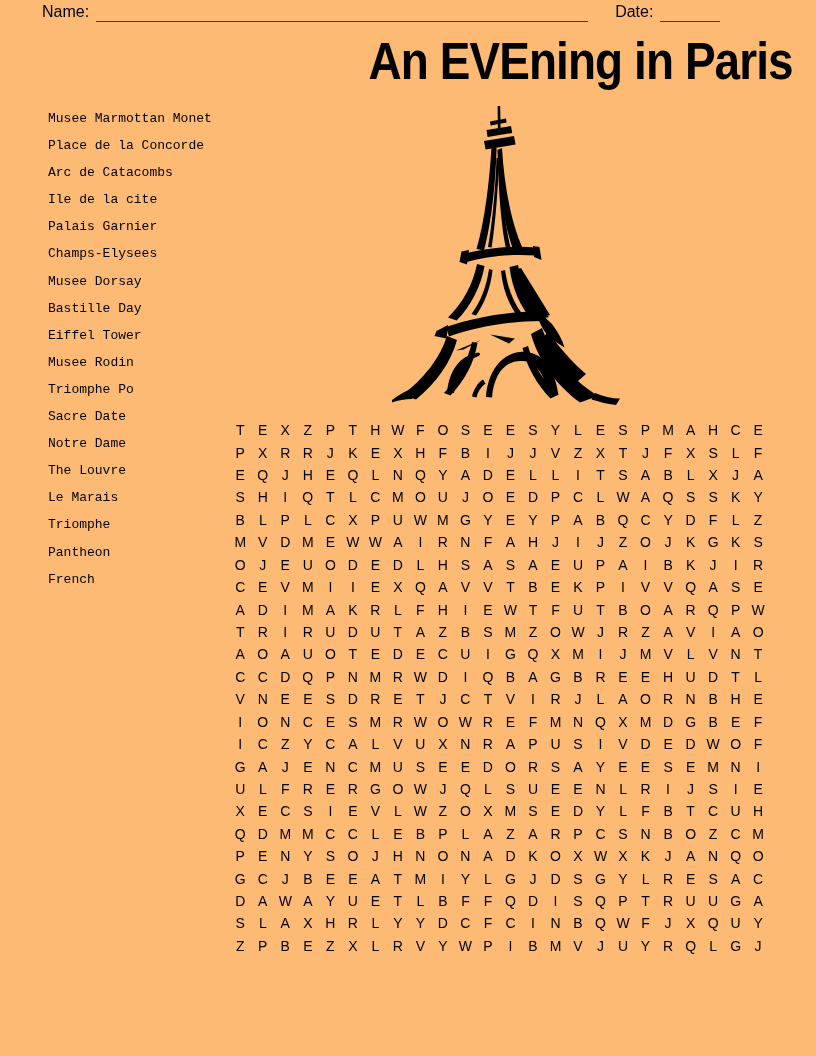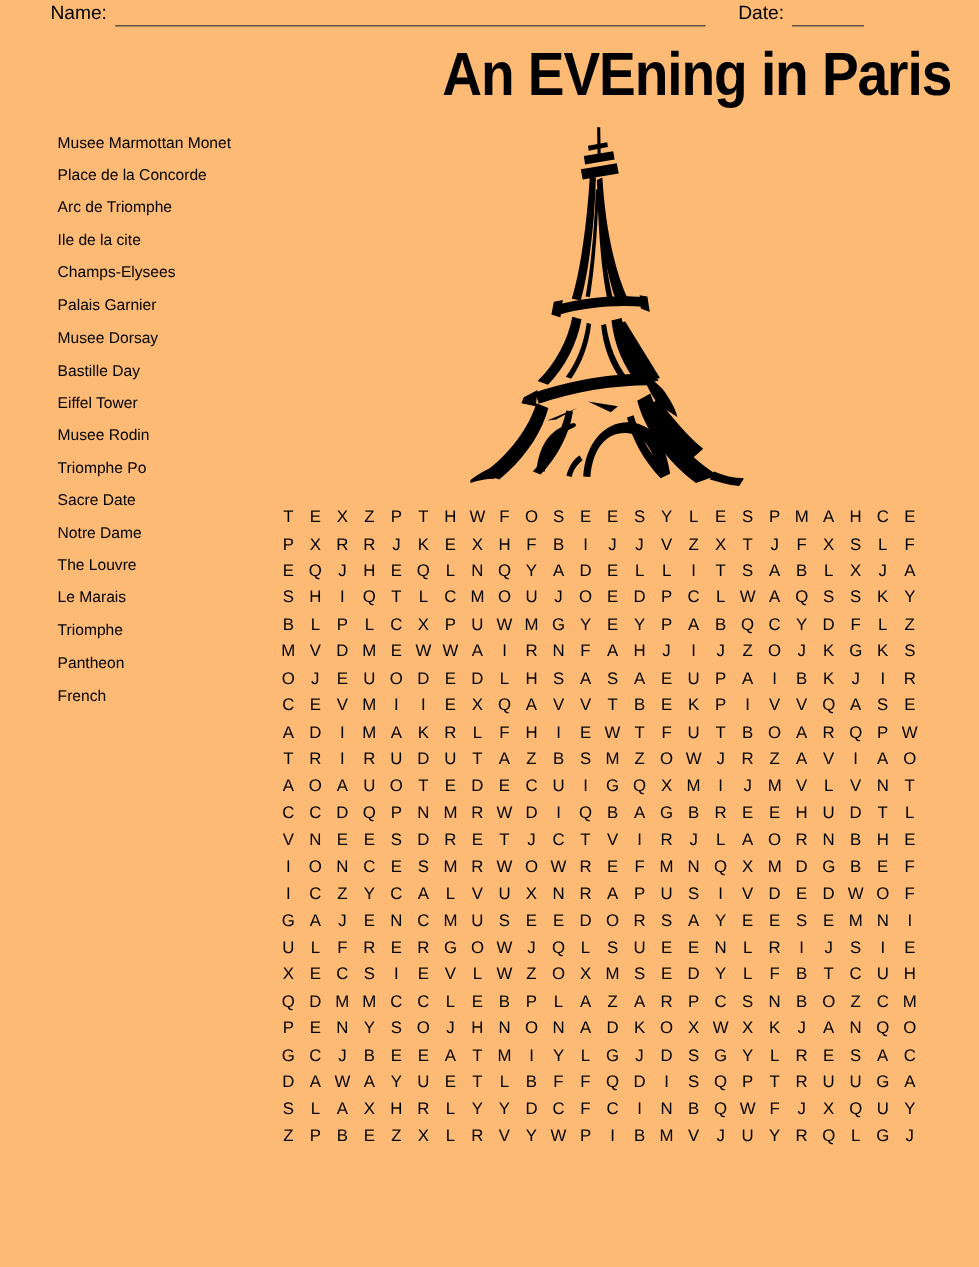--- a/index.html
+++ b/index.html
@@ -11,21 +11,21 @@
   .header { position:absolute; top:3px; left:42px; width:700px; display:flex; align-items:flex-end; font-size:16px; }
   .hlabel { white-space:nowrap; padding-bottom:1px; }
   .hline { border-bottom:1.6px solid #3a3a3a; height:15px; }
   .name-line { width:492px; margin-left:7px; margin-right:27px; }
   .date-line { width:60px; margin-left:7px; }
   
   .title-wrap { position:absolute; top:33px; left:0; width:100%; display:flex; justify-content:flex-end; }
   .title { margin:0; font-size:51px; line-height:58px; font-weight:700; letter-spacing:-1px;
            transform:scaleX(0.9); transform-origin:center; white-space:nowrap; }
   
-  .words { position:absolute; left:48px; top:105px; margin:0; padding:0; list-style:none; font-size:13px; }
+  .words { position:absolute; left:48px; top:105px; margin:0; padding:0; list-style:none; font-size:13px;font-family:Liberation Mono, monospace; }
   .words li { height:27.1px; line-height:27.1px; white-space:nowrap; }
   
   .tower { position:absolute; left:390px; top:100px; width:240px; height:310px; }
   
   .grid { position:absolute; left:229px; top:419px; display:grid;
           grid-template-columns:repeat(24, 22.52px); grid-auto-rows:22.43px;
           font-size:14px; font-weight:400; }
   .grid .cell { display:flex; align-items:center; justify-content:center; }
 </style>
 </head>
@@ -40,24 +40,24 @@
     <span class="hline date-line"></span>
   </div>
 
   <div class="title-wrap">
     <h1 class="title">An EVEning in Paris</h1>
   </div>
 
   <ul class="words">
       <li>Musee Marmottan Monet</li>
       <li>Place de la Concorde</li>
-      <li>Arc de Triomphe</li>
+      <li>Arc de Catacombs</li>
       <li>Ile de la cite</li>
+      <li>Palais Garnier</li>
       <li>Champs-Elysees</li>
-      <li>Palais Garnier</li>
       <li>Musee Dorsay</li>
       <li>Bastille Day</li>
       <li>Eiffel Tower</li>
       <li>Musee Rodin</li>
       <li>Triomphe Po</li>
       <li>Sacre Date</li>
       <li>Notre Dame</li>
       <li>The Louvre</li>
       <li>Le Marais</li>
       <li>Triomphe</li>

